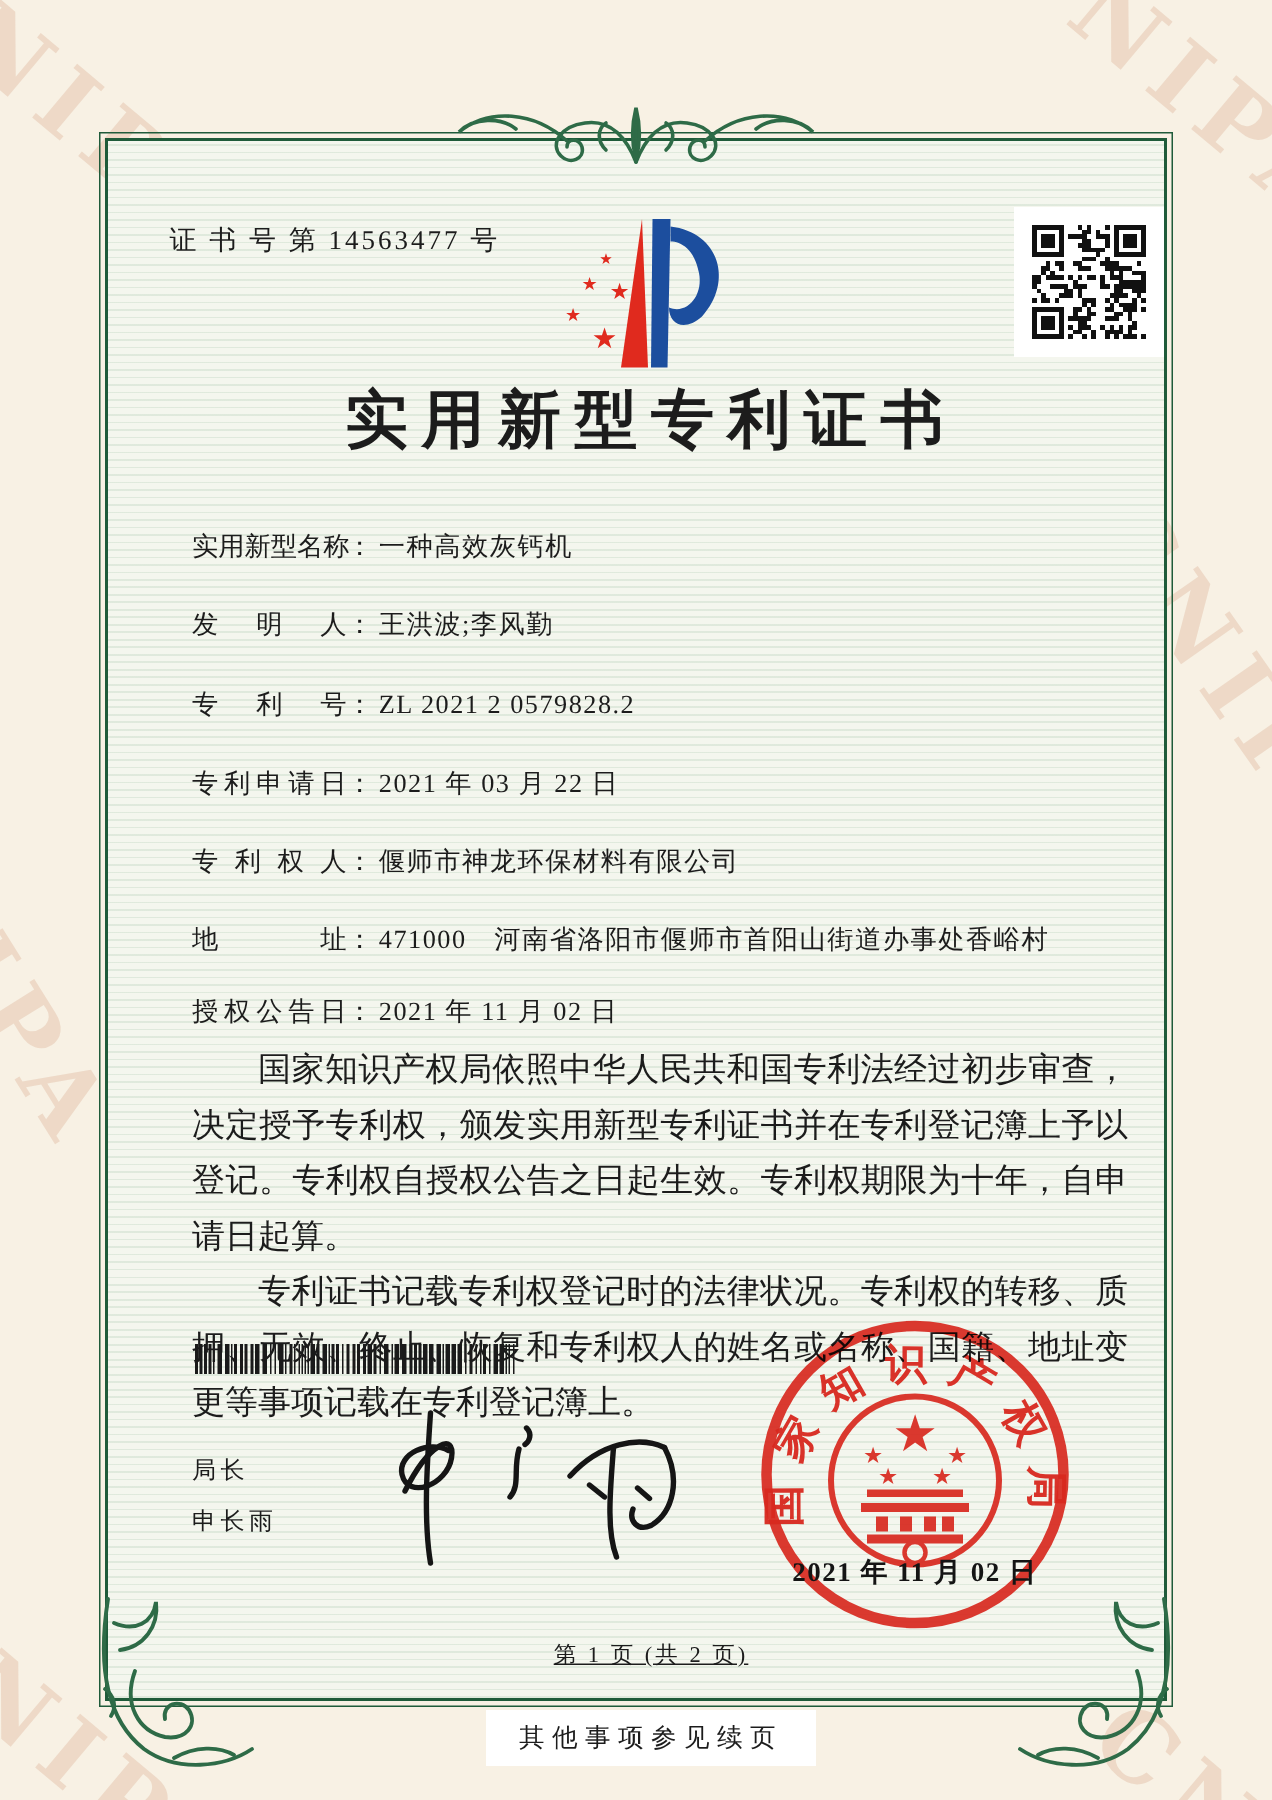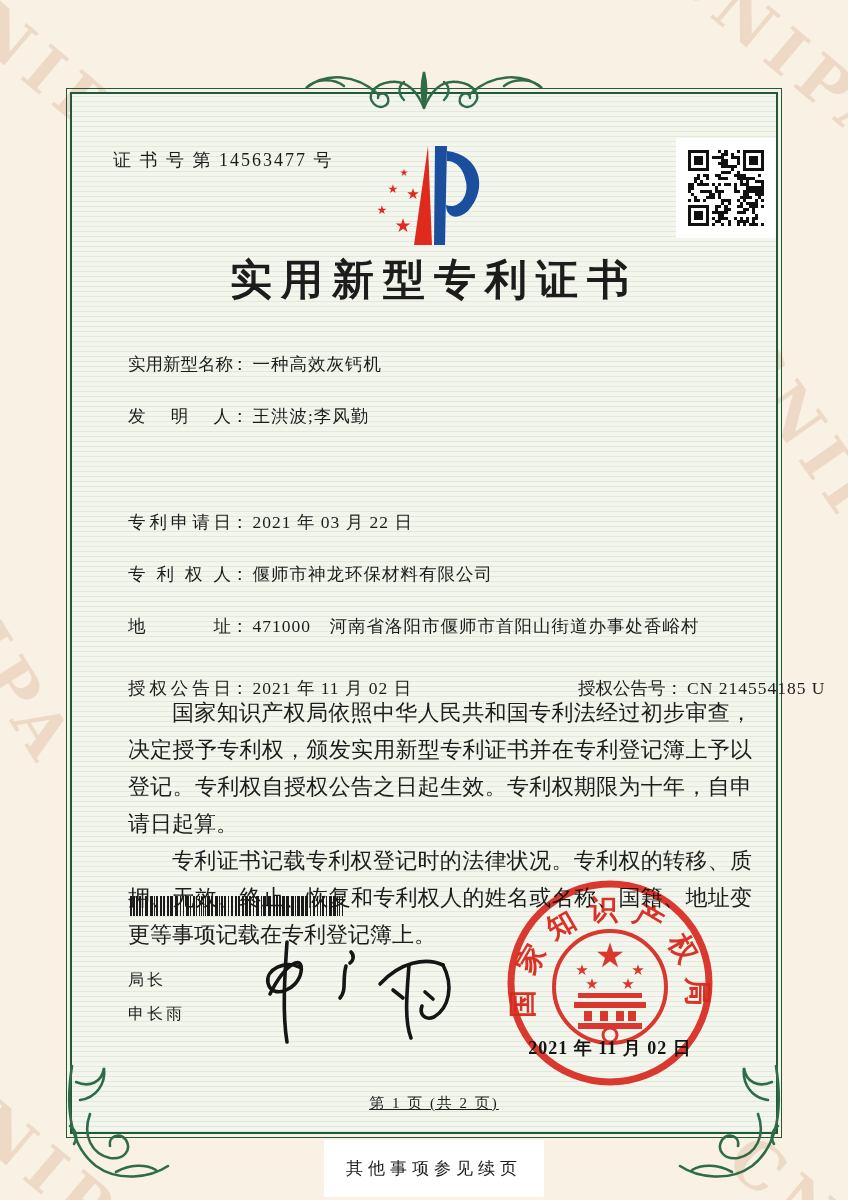--- a/index.html
+++ b/index.html
@@ -89,21 +89,21 @@
     letter-spacing:1px;white-space:nowrap;color:#141414;
   }
 
   .page-num{
     position:absolute;left:0;top:1094px;width:848px;
     text-align:center;font-size:15px;letter-spacing:2px;text-decoration:underline;
   }
 
   .cont-note{
     position:absolute;left:424px;top:1140px;transform:translateX(-50%);
-    background:#ffffff;padding:17px 22px;
+    background:#ffffff;padding:7px 22px;
     font-size:17px;letter-spacing:5px;white-space:nowrap;z-index:5;
   }
 </style>
 </head>
 <body>
 
 <div class="page">
 
   <div class="wm" style="left:-42px;top:-52px;transform:rotate(40deg);">CNIPA</div>
   <div class="wm" style="left:700px;top:-70px;transform:rotate(40deg);">CNIPA</div>
@@ -369,34 +369,34 @@
     </div>
 
     <div class="title">实用新型专利证书</div>
 
     <div class="frow" style="top:404px;">
       <span class="flabel">发明人</span><span class="colon">：</span><span class="fvalue">王洪波;李风勤</span>
     </div>
     <div class="frow" style="top:352px;">
       <span class="flabel">实用新型名称</span><span class="colon">：</span><span class="fvalue">一种高效灰钙机</span>
     </div>
+    <div class="frow" style="top:457px;">
+      <span class="flabel">专利号</span><span class="colon">：</span><span class="fvalue">ZL 2021 2 0579828.2</span>
+    </div>
     <div class="frow" style="top:510px;">
       <span class="flabel">专利申请日</span><span class="colon">：</span><span class="fvalue">2021 年 03 月 22 日</span>
     </div>
     <div class="frow" style="top:562px;">
       <span class="flabel">专利权人</span><span class="colon">：</span><span class="fvalue">偃师市神龙环保材料有限公司</span>
     </div>
     <div class="frow" style="top:614px;">
       <span class="flabel">地址</span><span class="colon">：</span><span class="fvalue">471000　河南省洛阳市偃师市首阳山街道办事处香峪村</span>
     </div>
-    <div class="frow" style="top:676px;">
+    <div class="frow" style="top:662px;">
       <span class="flabel">授权公告日</span><span class="colon">：</span><span class="fvalue">2021 年 11 月 02 日</span>
-      <span class="frow-second">
-        <span>授权公告号</span><span class="colon">：</span><span class="fvalue">CN 214554185 U</span>
-      </span>
     </div>
 
     <div class="body-text">
       <p>国家知识产权局依照中华人民共和国专利法经过初步审查，决定授予专利权，颁发实用新型专利证书并在专利登记簿上予以登记。专利权自授权公告之日起生效。专利权期限为十年，自申请日起算。</p>
       <p>专利证书记载专利权登记时的法律状况。专利权的转移、质押、无效、终止、恢复和专利权人的姓名或名称、国籍、地址变更等事项记载在专利登记簿上。</p>
     </div>
 
     <div class="barcode">
       <svg id="barcode-svg" width="218" height="20">
           <rect x="0" y="0" width="2" height="20" fill="#1a1a1a"></rect>

